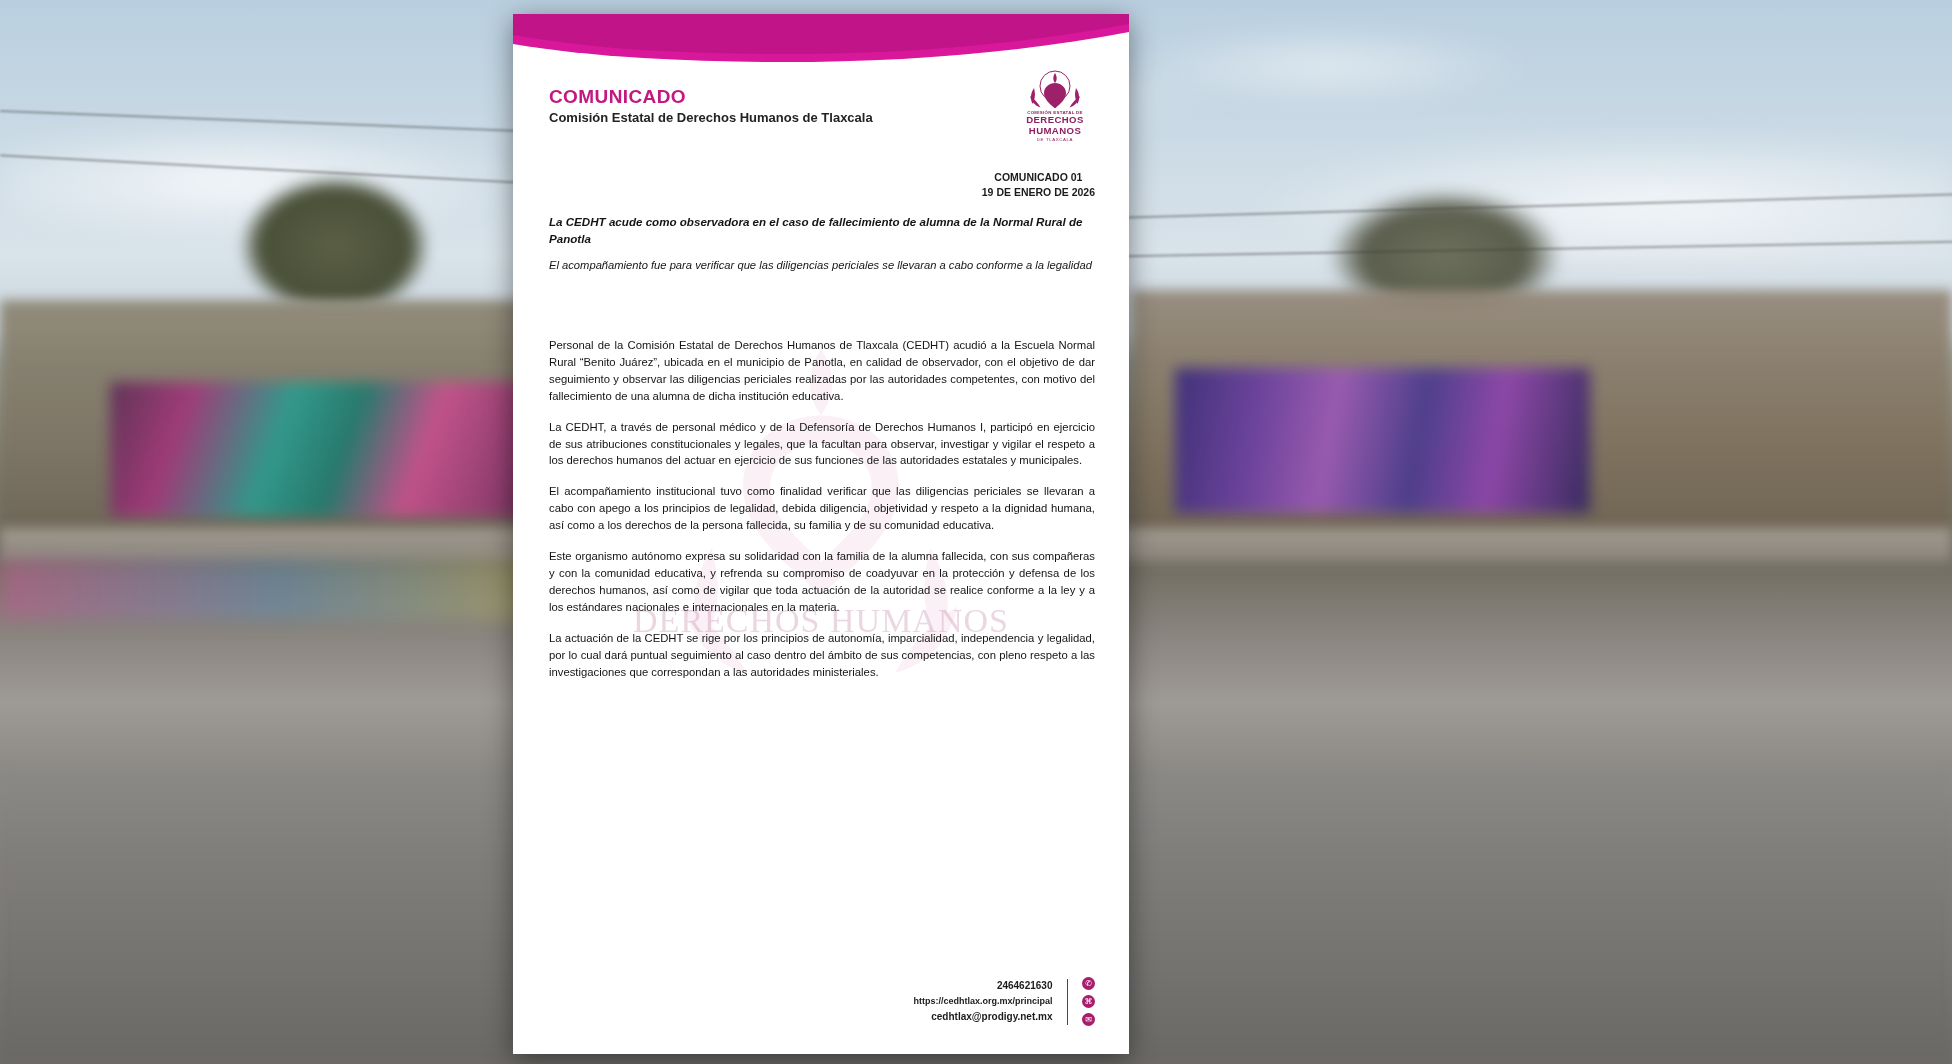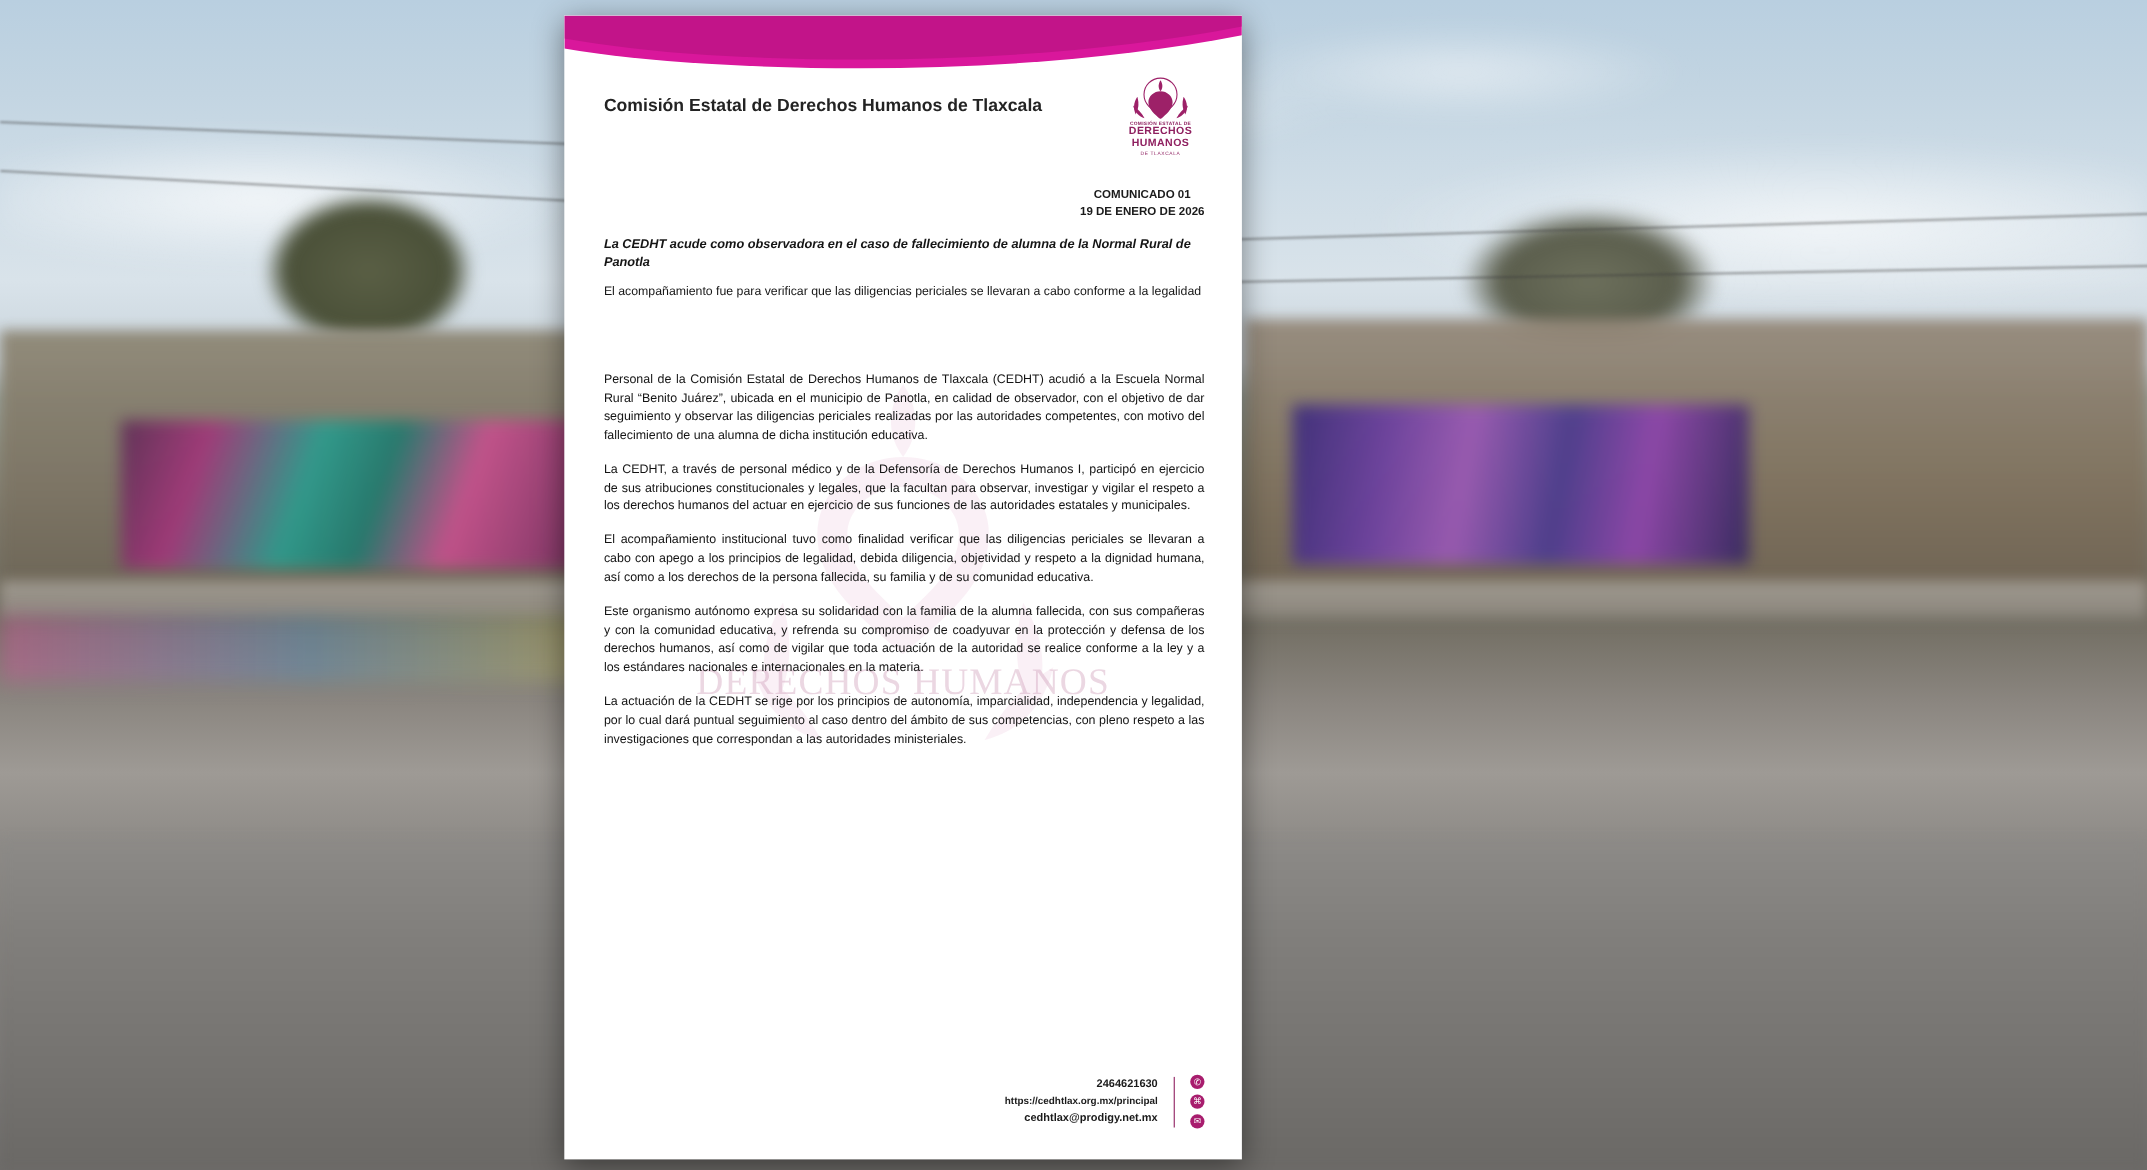--- a/index.html
+++ b/index.html
@@ -115,21 +115,21 @@
 
   
   .masthead {
     position:absolute; left:36px; top:72px; right:30px;
   }
   .masthead-title {
     color:#c2187f; font-size:19px; font-weight:bold; letter-spacing:.4px;
     font-family:"Liberation Sans", sans-serif;
   }
   .masthead-sub {
-    color:#232323; font-size:16px; font-weight:bold; margin-top:2px;
+    color:#232323; font-size:13px; font-weight:bold; margin-top:2px;
   }
   .logo {
     position:absolute; right:26px; top:52px; width:96px; height:76px; text-align:center;
   }
   .logo .crest { width:60px; height:42px; margin:0 auto; }
   .logo .l1 { font-size:4.4px; letter-spacing:.3px; color:#8f2060; font-weight:bold; margin-top:2px;}
   .logo .l2 { font-size:9.6px; letter-spacing:.4px; color:#8f2060; font-weight:bold; line-height:1.1; }
   .logo .l3 { font-size:4.4px; letter-spacing:.6px; color:#8f2060; margin-top:1px;}
 
   
@@ -141,21 +141,21 @@
   
   .doc-body {
     position:absolute; left:36px; right:34px; top:200px;
   }
   .headline {
     font-size:11.6px; font-weight:bold; color:#151515; line-height:1.45;
     margin-bottom:9px;
     font-style:italic;
   }
   .subhead {
-    font-size:11.2px; color:#151515; line-height:1.45;
+    font-size:11.2px; font-style:italic; color:#151515; line-height:1.45;
   }
   .paras { margin-top:64px; }
   .paras p {
     font-size:11.3px; color:#141414; line-height:1.5; text-align:justify;
     margin:0 0 14px 0;
   }
 
   
   .footer {
     position:absolute; right:34px; bottom:28px;
@@ -212,20 +212,21 @@
           <path d="M44 120c-10 16-12 34-4 50 6-14 10-26 4-50z"></path>
           <path d="M156 120c10 16 12 34 4 50-6-14-10-26-4-50z"></path>
           <path d="M30 150c4 18 16 30 32 34-8-14-18-26-32-34z"></path>
           <path d="M170 150c-4 18-16 30-32 34 8-14 18-26 32-34z"></path>
         </g>
       </svg>
     </div>
     <div class="wm-text">DERECHOS HUMANOS</div>
 
     <div class="masthead">
+      <div class="masthead-title">COMUNICADO</div>
       <div class="masthead-sub">Comisión Estatal de Derechos Humanos de Tlaxcala</div>
     </div>
 
     <div class="logo">
       <div class="crest">
         <svg viewBox="0 0 120 84">
           <g fill="#9d2168">
             <circle cx="60" cy="40" r="30" fill="none" stroke="#9d2168" stroke-width="2"></circle>
             <path d="M60 14c-5 8-4 15 0 20 4-5 5-12 0-20z"></path>
             <path d="M60 34c-12 0-22 9-22 20 0 13 12 22 22 31 10-9 22-18 22-31 0-11-10-20-22-20z"></path>

